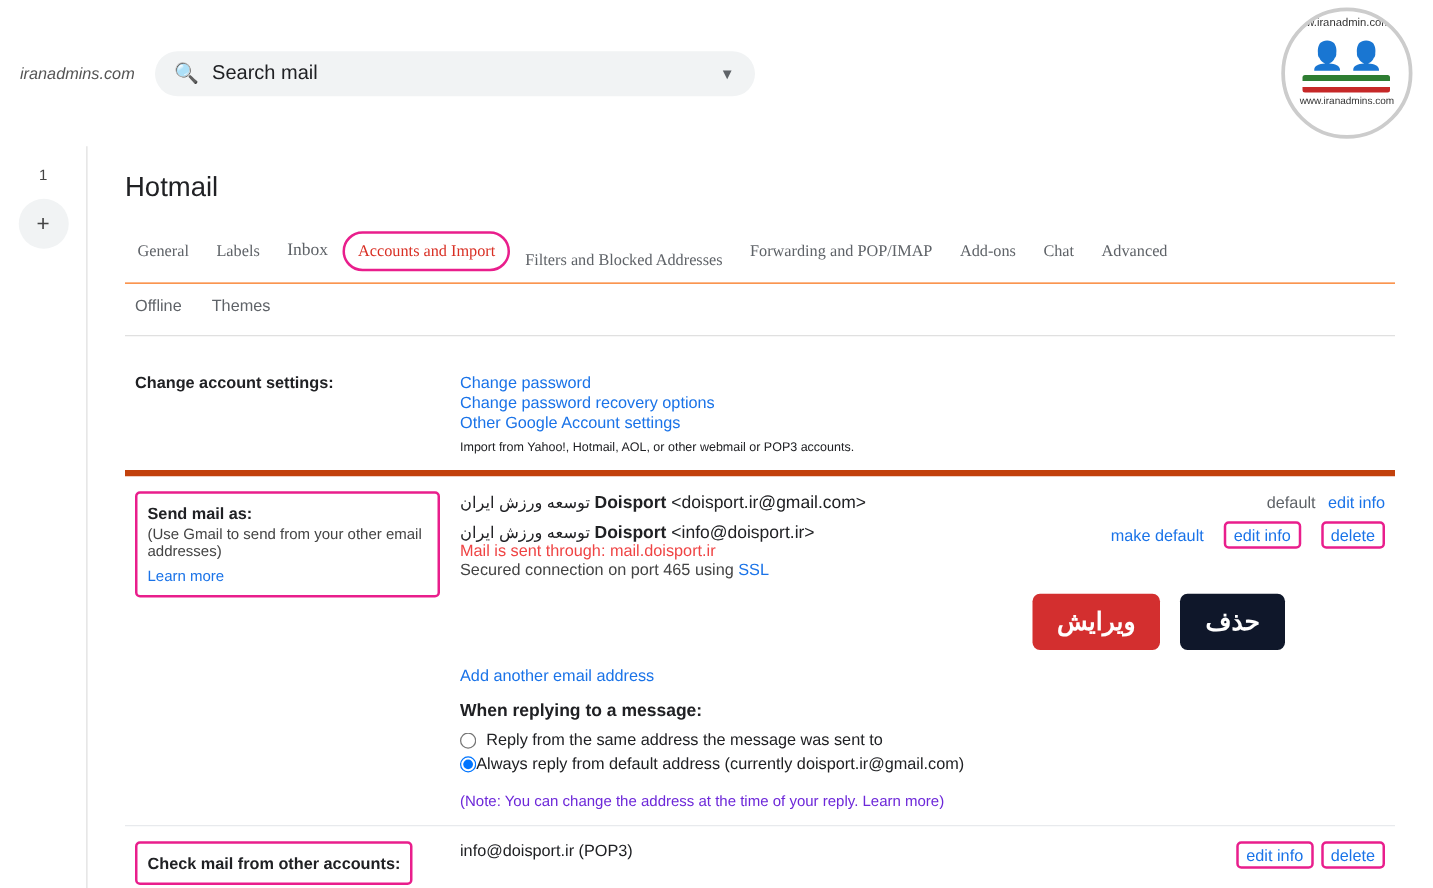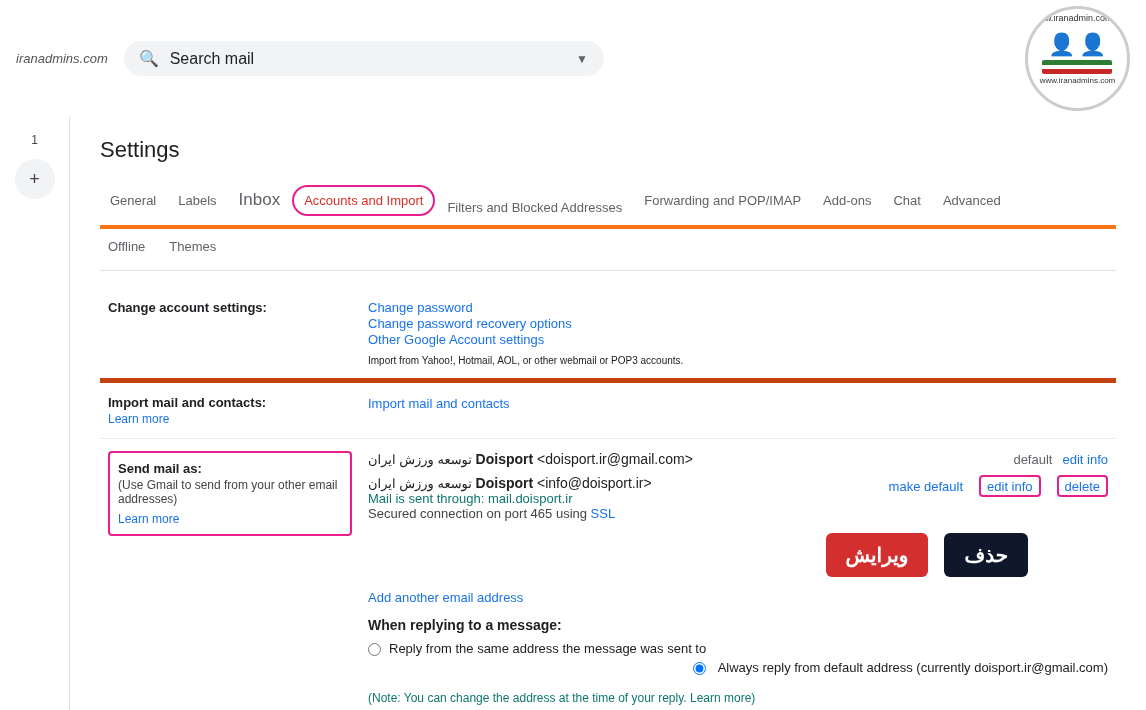--- a/index.html
+++ b/index.html
@@ -46,26 +46,26 @@
 </div>
 
 <div class="main-layout">
 
   <div class="sidebar">
     <div style="font-size:12px;color:#444;text-align:center;margin-bottom:12px;">1</div>
     <button class="compose-btn" style="width:40px;height:40px;background:#f1f3f4;border-radius:50%;display:flex;align-items:center;justify-content:center;cursor:pointer;margin:8px auto;font-size:18px;color:#444;border:none;">+</button>
   </div>
 
   <div class="content">
-    <h1 style="font-size:22px;font-weight:400;margin-bottom:16px;">Settings</h1>
+    <h1 style="font-size:22px;font-weight:400;margin-bottom:16px;">Hotmail</h1>
 
-    <div style="display:flex;flex-wrap:wrap;align-items:center;border-bottom:4px solid #f97316;gap:2px;padding-bottom:4px;">
+    <div style="display:flex;flex-wrap:wrap;align-items:center;border-bottom:1px solid #f97316;gap:2px;padding-bottom:4px;font-family:Liberation Serif, serif;">
       <span style="padding:6px 10px;font-size:13px;color:#5f6368;cursor:pointer;">General</span>
       <span style="padding:6px 10px;font-size:13px;color:#5f6368;cursor:pointer;">Labels</span>
-      <span style="padding:6px 10px;font-size:17px;color:#5f6368;cursor:pointer;">Inbox</span>
+      <span style="padding:6px 10px;font-size:14px;color:#5f6368;cursor:pointer;">Inbox</span>
       <span style="padding:6px 10px;font-size:13px;color:#d93025;cursor:pointer;border:2px solid #e91e8c;border-radius:20px;font-weight:500;">Accounts and Import</span>
       <span style="padding:6px 10px;font-size:13px;color:#5f6368;cursor:pointer;margin-top:15px;">Filters and Blocked Addresses</span>
       <span style="padding:6px 10px;font-size:13px;color:#5f6368;cursor:pointer;">Forwarding and POP/IMAP</span>
       <span style="padding:6px 10px;font-size:13px;color:#5f6368;cursor:pointer;">Add-ons</span>
       <span style="padding:6px 10px;font-size:13px;color:#5f6368;cursor:pointer;">Chat</span>
       <span style="padding:6px 10px;font-size:13px;color:#5f6368;cursor:pointer;">Advanced</span>
     </div>
 
     <div style="display:flex;gap:8px;padding:6px 0 12px 0;border-bottom:1px solid #e0e0e0;margin-bottom:16px;">
       <span style="padding:4px 8px;font-size:13px;color:#5f6368;cursor:pointer;">Offline</span>
@@ -80,29 +80,20 @@
           <span style="font-size:13px;font-weight:600;">Change account settings:</span>
         </td>
         <td style="padding:12px 8px;vertical-align:top;">
           <div><a href="#" style="color:#1a73e8;font-size:13px;text-decoration:none;">Change password</a></div>
           <div><a href="#" style="color:#1a73e8;font-size:13px;text-decoration:none;">Change password recovery options</a></div>
           <div><a href="#" style="color:#1a73e8;font-size:13px;text-decoration:none;">Other Google Account settings</a></div>
           <div style="font-size:10px;color:#202124;margin-top:8px;">Import from Yahoo!, Hotmail, AOL, or other webmail or POP3 accounts.</div>
         </td>
       </tr>
 
-      <tr style="border-bottom:1px solid #e8eaed;">
-        <td style="padding:12px 8px;vertical-align:top;">
-          <div style="font-size:13px;font-weight:600;">Import mail and contacts:</div>
-          <div><a href="#" style="color:#1a73e8;font-size:12px;text-decoration:none;">Learn more</a></div>
-        </td>
-        <td style="padding:12px 8px;vertical-align:top;">
-          <a href="#" style="color:#1a73e8;font-size:13px;font-weight:500;text-decoration:none;">Import mail and contacts</a>
-        </td>
-      </tr>
 
       <tr style="border-bottom:1px solid #e8eaed;">
         <td style="padding:12px 8px;vertical-align:top;">
           <div style="border:2px solid #e91e8c;border-radius:4px;padding:8px;display:inline-block;">
             <div style="font-size:13px;font-weight:600;">Send mail as:</div>
             <div style="font-size:12px;color:#444;margin-top:2px;">(Use Gmail to send from your other email addresses)</div>
             <div style="margin-top:4px;"><a href="#" style="color:#1a73e8;font-size:12px;text-decoration:none;">Learn more</a></div>
           </div>
         </td>
         <td style="padding:12px 8px;vertical-align:top;">
@@ -119,21 +110,21 @@
             </div>
           </div>
 
           <div style="display:flex;align-items:flex-start;justify-content:space-between;margin-bottom:12px;">
             <div>
               <div>
                 <span style="direction:rtl;font-size:13px;">توسعه ورزش ایران </span>
                 <strong>Doisport</strong>
                 <span> &lt;info@doisport.ir&gt;</span>
               </div>
-              <div style="font-size:13px;color:#0f766e;">Mail is sent through: mail.doisport.ir</div>
+              <div style="font-size:13px;color:#ef4444;">Mail is sent through: mail.doisport.ir</div>
               <div style="font-size:13px;color:#444;">Secured connection on port 465 using <a href="#" style="color:#1a73e8;text-decoration:none;">SSL</a></div>
             </div>
             <div style="display:flex;align-items:center;gap:16px;flex-shrink:0;">
               <a href="#" style="color:#1a73e8;font-size:13px;text-decoration:none;">make default</a>
               <span style="border:2px solid #e91e8c;border-radius:4px;padding:1px 6px;display:inline-block;">
                 <a href="#" style="color:#1a73e8;font-size:13px;text-decoration:none;">edit info</a>
               </span>
               <span style="border:2px solid #e91e8c;border-radius:4px;padding:1px 6px;display:inline-block;">
                 <a href="#" style="color:#1a73e8;font-size:13px;text-decoration:none;">delete</a>
               </span>
@@ -148,25 +139,25 @@
           <div style="margin-bottom:12px;">
             <a href="#" style="color:#1a73e8;font-size:13px;font-weight:500;text-decoration:none;">Add another email address</a>
           </div>
 
           <div style="font-size:14px;font-weight:700;margin-bottom:8px;">When replying to a message:</div>
           <div class="radio-group">
             <div style="display:flex;align-items:flex-start;gap:8px;margin:4px 0;">
               <input type="radio" name="reply" style="margin-top: 2px;">
               <span style="font-size:13px;">Reply from the same address the message was sent to</span>
             </div>
-            <div style="display:flex;align-items:flex-start;gap:12px;margin:4px 0;justify-content:flex-end;">
+            <div style="display:flex;align-items:flex-start;gap:0;margin:4px 0;">
               <input type="radio" name="reply" checked="" style="margin-top: 2px;">
               <span style="font-size:13px;">Always reply from default address (currently doisport.ir@gmail.com)</span>
             </div>
-            <div style="font-size:12px;color:#0f766e;margin-top:16px;">(Note: You can change the address at the time of your reply. Learn more)</div>
+            <div style="font-size:12px;color:#6d28d9;margin-top:16px;">(Note: You can change the address at the time of your reply. Learn more)</div>
           </div>
         </td>
       </tr>
 
       <tr style="border-bottom:1px solid #e8eaed;">
         <td style="padding:12px 8px;vertical-align:top;">
           <div style="border:2px solid #e91e8c;border-radius:4px;padding:8px;display:inline-block;">
             <div style="font-size:13px;font-weight:600;">Check mail from other accounts:</div>
             
           </div>

